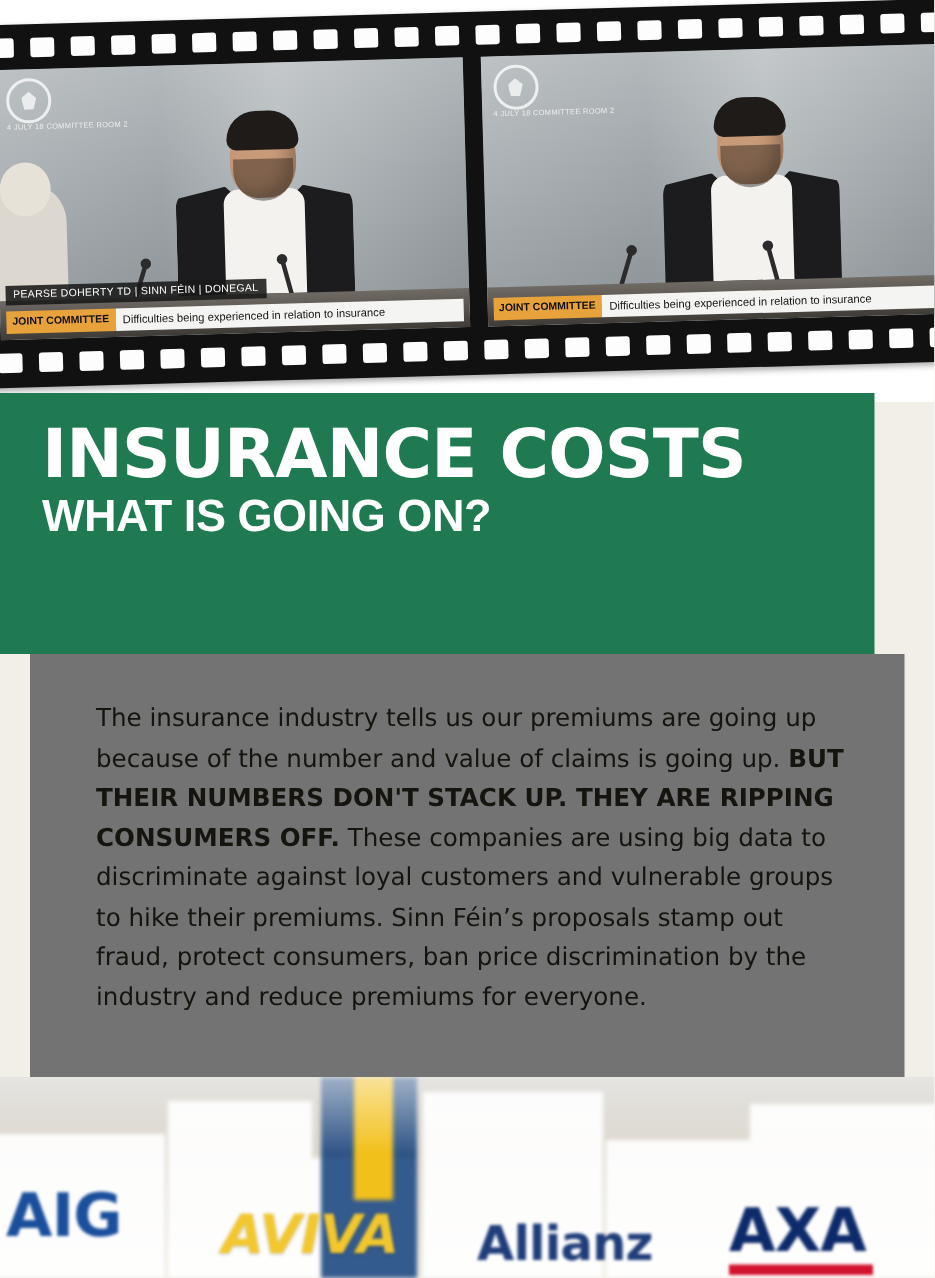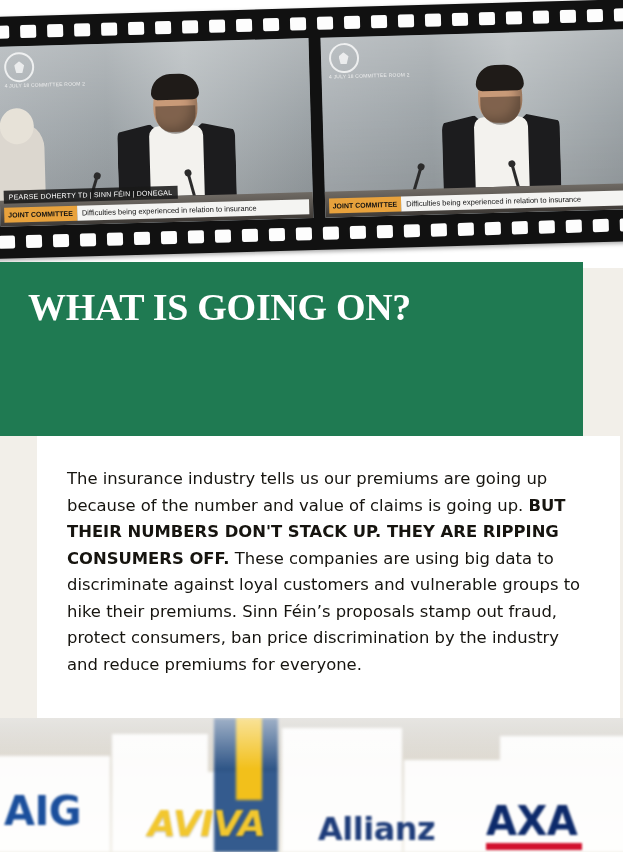--- a/index.html
+++ b/index.html
@@ -283,38 +283,38 @@
   }
   .headline-block .l1,
   .headline-block .l2 {
     font-family: "DejaVu Sans", sans-serif;
     font-weight: bold;
     font-size: 45px;
     line-height: 0.94;
     letter-spacing: -0.5px;
   }
   .headline-block .l3 {
-    font-family: Liberation Serif, serif;
+    font-family: Liberation Sans, sans-serif;
     font-weight: bold;
-    font-size: 38px;
+    font-size: 30px;
     line-height: 1.0;
     margin-top: 6px;
     letter-spacing: -0.3px;
   }
 
   
   .body-block {
     position: absolute;
-    left: 37px;
+    left: 20px;
     top: 436px;
     width: 583px;
     height: 282px;
-    background: #ffffff;
+    background: #737373;
     box-sizing: border-box;
-    padding: 30px 30px 20px 30px;
+    padding: 30px 30px 20px 44px;
   }
   .body-block p {
     margin: 0;
     color: #16140f;
     font-family: "DejaVu Sans", sans-serif;
     font-size: 16.4px;
     line-height: 1.62;
   }
   .body-block .bold {
     font-weight: bold;
@@ -530,20 +530,21 @@
         <i></i>
           <i></i>
           <i></i>
           <i></i>
       </div>
 
     </div>
   </div>
 
   <div class="headline-block">
+    <div class="l2">INSURANCE COSTS</div>
     <div class="l3">WHAT IS GOING ON?</div>
   </div>
 
   <div class="body-block">
     <p><span>The insurance industry tells us our premiums are going up because of the number and value of claims is going up. </span><span class="bold">BUT THEIR NUMBERS DON'T STACK UP.  THEY ARE RIPPING CONSUMERS OFF.</span><span>  These companies are using big data to discriminate against loyal customers and vulnerable groups to hike their premiums. Sinn Féin’s proposals stamp out fraud, protect consumers, ban price discrimination by the industry and reduce premiums for everyone.</span></p>
   </div>
 
   <div class="logo-band">
     <div class="blurwrap">
       <div class="panel p1"></div>

